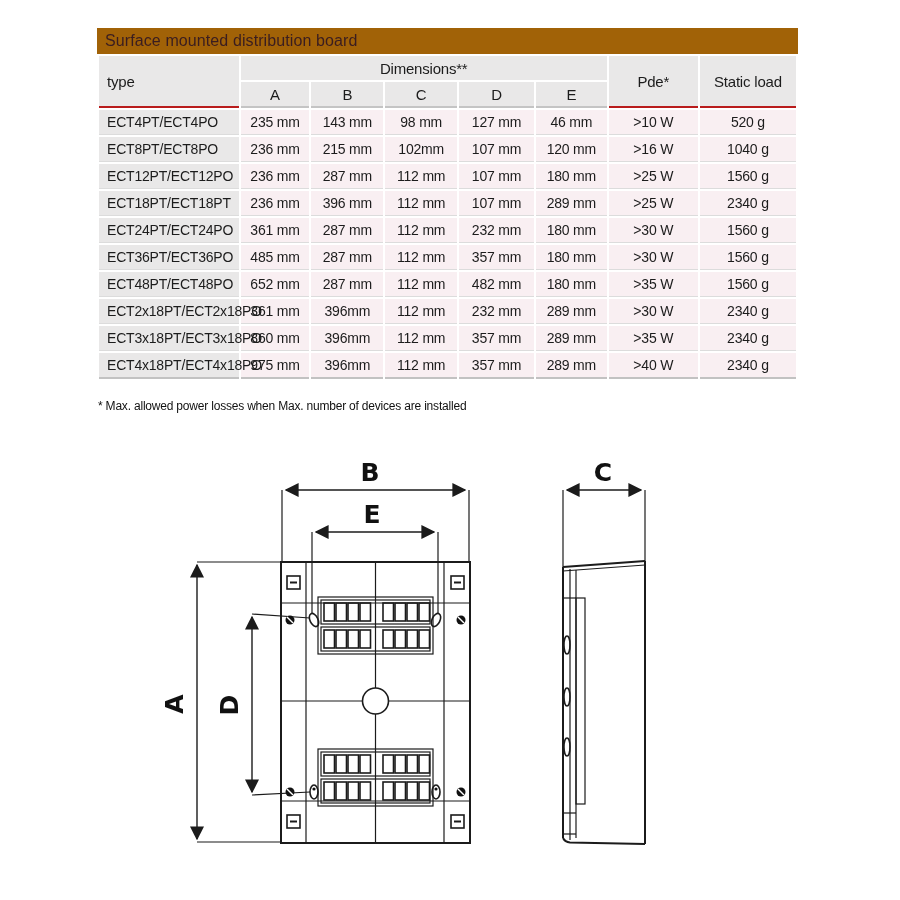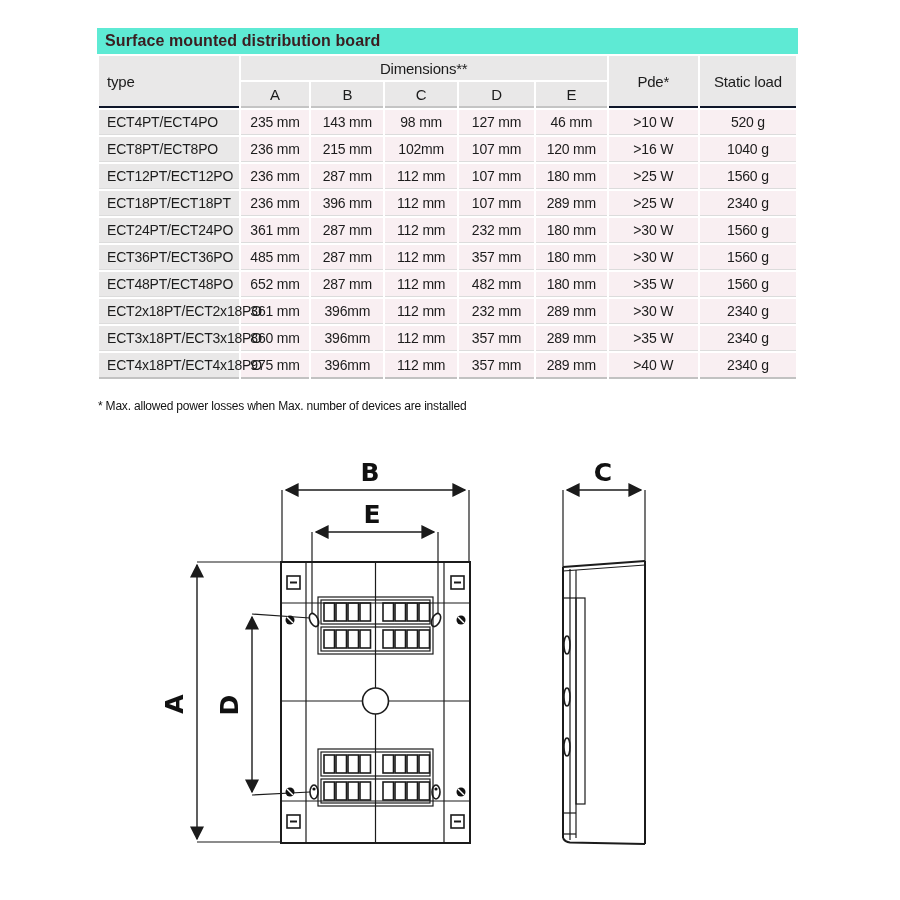--- a/index.html
+++ b/index.html
@@ -1,28 +1,28 @@
 <!DOCTYPE html>
 <html><head>
 <meta charset="utf-8">
 <style>
   html,body{margin:0;padding:0;background:#ffffff;}
   .page{position:relative;width:900px;height:900px;background:#ffffff;overflow:hidden;
         font-family:"Liberation Sans",sans-serif;color:#1c1c1c;}
 
   
   .table-wrap{position:absolute;left:97px;top:28px;width:701px;z-index:2;}
-  .title-bar{background:#5eead4;color:#3a1d20;font-weight:bold;font-size:16px;
+  .title-bar{background:#a16207;color:#3a1d20;font-weight:normal;font-size:16px;
              height:26px;line-height:26px;padding-left:8px;letter-spacing:.1px;}
   table{border-collapse:separate;border-spacing:2px 2px;table-layout:fixed;width:701px;
         font-size:14px;letter-spacing:-.2px;}
   th,td{padding:0;height:24px;vertical-align:middle;}
   thead th{background:#e9e8e8;font-weight:normal;font-size:15px;text-align:center;}
   thead tr:last-child th{border-bottom:2px solid #c4c4c4;}
-  th.span-rows{border-bottom:2px solid #0f172a;}
+  th.span-rows{border-bottom:2px solid #b91c1c;}
   th.type-h{text-align:left;padding-left:8px;}
   tbody td{background:#f9eff2;text-align:center;border-bottom:1px solid #dcdcdc;}
   tbody td.type-c{background:#e9e8e8;text-align:left;padding-left:8px;margin-left:12px;}
   tbody tr:last-child td{border-bottom:2px solid #c2c2c2;}
 
   
   .footnotes{position:absolute;left:98px;top:396px;z-index:2;font-size:12px;
              letter-spacing:-.2px;line-height:21px;color:#111;}
 
   

